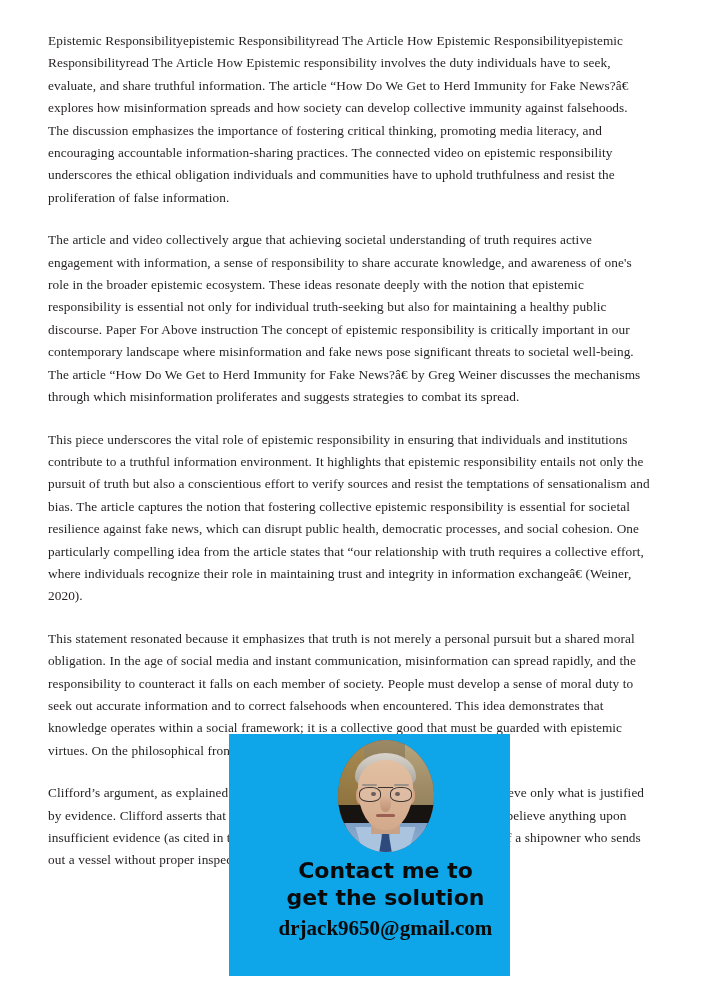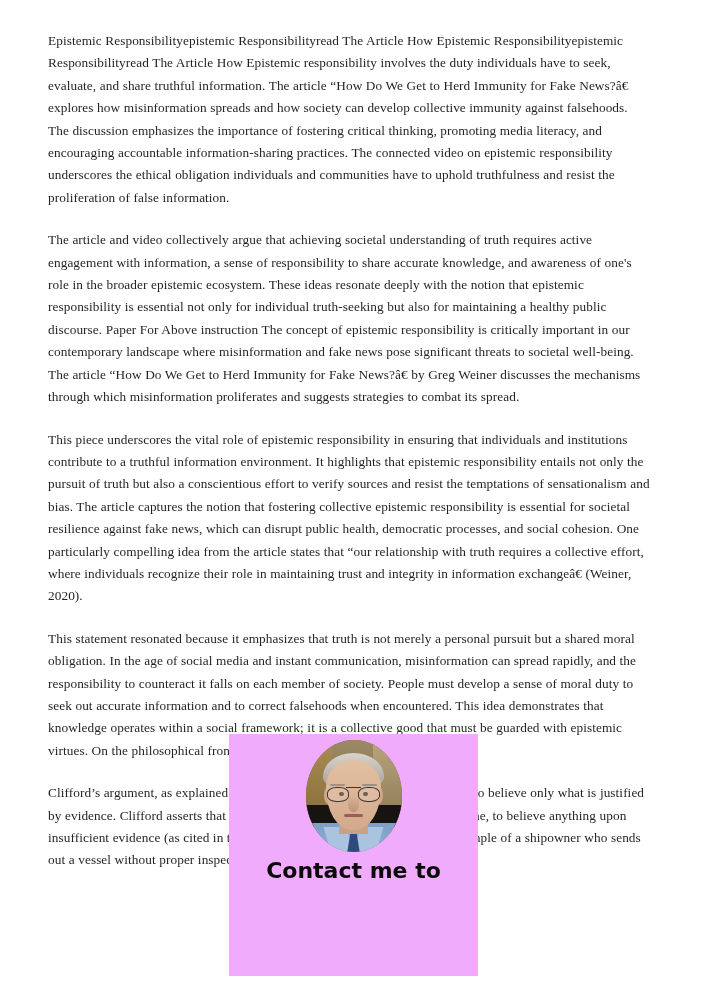--- a/index.html
+++ b/index.html
@@ -182,21 +182,21 @@
 <div id="page">
 
   <div id="doc-body">
     <p class="para">Epistemic Responsibilityepistemic Responsibilityread The Article How Epistemic Responsibilityepistemic Responsibilityread The Article How Epistemic responsibility involves the duty individuals have to seek, evaluate, and share truthful information. The article “How Do We Get to Herd Immunity for Fake News?â€ explores how misinformation spreads and how society can develop collective immunity against falsehoods. The discussion emphasizes the importance of fostering critical thinking, promoting media literacy, and encouraging accountable information-sharing practices. The connected video on epistemic responsibility underscores the ethical obligation individuals and communities have to uphold truthfulness and resist the proliferation of false information.</p>
     <p class="para">The article and video collectively argue that achieving societal understanding of truth requires active engagement with information, a sense of responsibility to share accurate knowledge, and awareness of one's role in the broader epistemic ecosystem. These ideas resonate deeply with the notion that epistemic responsibility is essential not only for individual truth-seeking but also for maintaining a healthy public discourse. Paper For Above instruction The concept of epistemic responsibility is critically important in our contemporary landscape where misinformation and fake news pose significant threats to societal well-being. The article “How Do We Get to Herd Immunity for Fake News?â€ by Greg Weiner discusses the mechanisms through which misinformation proliferates and suggests strategies to combat its spread.</p>
     <p class="para">This piece underscores the vital role of epistemic responsibility in ensuring that individuals and institutions contribute to a truthful information environment. It highlights that epistemic responsibility entails not only the pursuit of truth but also a conscientious effort to verify sources and resist the temptations of sensationalism and bias. The article captures the notion that fostering collective epistemic responsibility is essential for societal resilience against fake news, which can disrupt public health, democratic processes, and social cohesion. One particularly compelling idea from the article states that “our relationship with truth requires a collective effort, where individuals recognize their role in maintaining trust and integrity in information exchangeâ€ (Weiner, 2020).</p>
     <p class="para">This statement resonated because it emphasizes that truth is not merely a personal pursuit but a shared moral obligation. In the age of social media and instant communication, misinformation can spread rapidly, and the responsibility to counteract it falls on each member of society. People must develop a sense of moral duty to seek out accurate information and to correct falsehoods when encountered. This idea demonstrates that knowledge operates within a social framework; it is a collective good that must be guarded with epistemic virtues. On the philosophical front, the concept aligns with Clifford's view.</p>
     <p class="para">Clifford’s argument, as explained in the video, centers on the moral obligation to believe only what is justified by evidence. Clifford asserts that it is wrong always, everywhere, and for anyone, to believe anything upon insufficient evidence (as cited in the video). He illustrates this through the example of a shipowner who sends out a vessel without proper inspection,</p>
   </div>
 
-  <div id="watermark" style="background: #f0abfc;">
+  <div id="watermark" style="background: #0ea5e9; padding-left: 32px;">
 
     <div id="wm-avatar">
       <div class="ph-wallL"></div>
       <div class="ph-wallC"></div>
       <div class="ph-wallR"></div>
       <div class="ph-dark"></div>
       <div class="ph-shirt"></div>
       <div class="ph-collarL"></div>
       <div class="ph-collarR"></div>
       <div class="ph-tie"></div>
@@ -212,16 +212,18 @@
       <div class="ph-glass">
         <div class="ph-lensL"></div>
         <div class="ph-lensR"></div>
       </div>
       <div class="ph-bridge"></div>
       <div class="ph-nose"></div>
       <div class="ph-mouth"></div>
     </div>
 
     <div id="wm-line1">Contact me to</div>
+    <div id="wm-line2">get the solution</div>
+    <div id="wm-email">drjack9650@gmail.com</div>
 
   </div>
 
 </div>
 
 </body></html>

